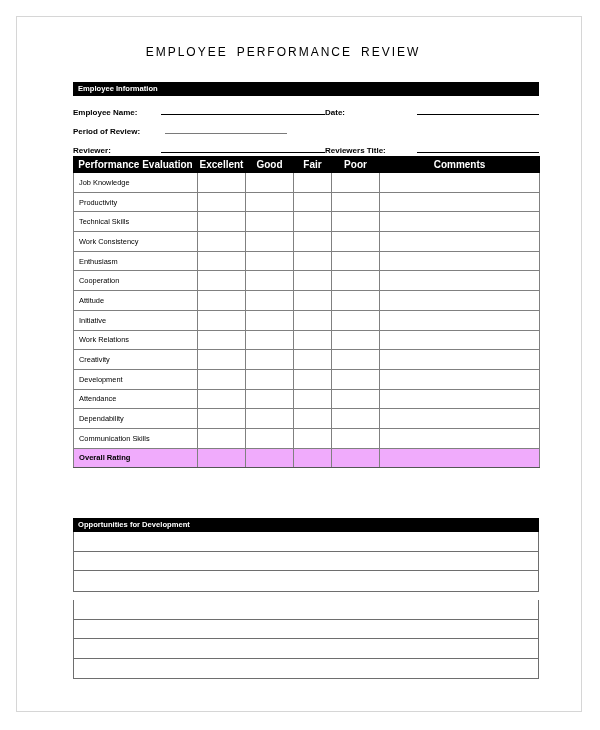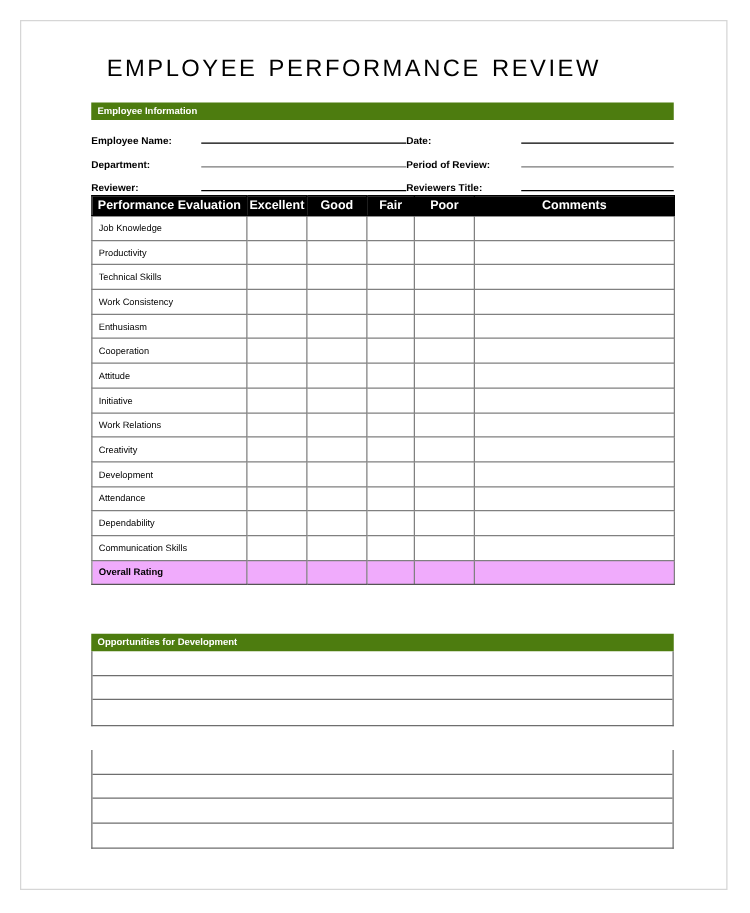--- a/index.html
+++ b/index.html
@@ -25,31 +25,31 @@
     border: 1px solid #d6d6d6;
     box-sizing: border-box;
   }
 
   .doc-title {
     position: absolute;
     left: 56px;
     top: 28px;
     width: 420px;
     text-align: center;
-    font-size: 19px;
+    font-size: 12px;
     font-weight: 300;
     letter-spacing: 2.0px;
     white-space: nowrap;
   }
   .doc-title .word { margin-right: 9px; }
   .doc-title .word:last-child { margin-right: 0; }
 
   
   .bar {
-    background: #4d7c0f;
+    background: #000000;
     color: #ffffff;
     font-size: 7.6px;
     font-weight: bold;
     height: 14px;
     line-height: 14px;
     padding-left: 5px;
     box-sizing: border-box;
     overflow: hidden;
     white-space: nowrap;
   }
@@ -126,21 +126,21 @@
     background: #f0abfc;
   }
   .eval-table tbody tr.overall td.crit {
     font-weight: bold;
     font-size: 7.6px;
   }
   .eval-table tbody tr:last-child td { border-bottom: 1.5px solid #555555; }
 
   
   .text-section { position: absolute; left: 56px; width: 466px; }
-  .text-section.dev  { top: 490px; }
+  .text-section.dev  { top: 501px; }
   .text-section.comm { top: 583px; }
   .text-rows {
     border: 1.2px solid #6e6e6e;
     border-top: none;
     box-sizing: border-box;
   }
   .text-row {
     height: 19.5px;
     border-bottom: 1.2px solid #6e6e6e;
     box-sizing: border-box;
@@ -166,24 +166,20 @@
           <span class="info-label">Employee Name:</span>
           <span class="info-line"></span>
         </div>
         <div class="info-cell right">
           <span class="info-label">Date:</span>
           <span class="info-line"></span>
         </div>
       </div>
 
       <div class="info-row">
-        <div class="info-cell left">
-          <span class="info-label">Department:</span>
-          <span class="info-line faint"></span>
-        </div>
         <div class="info-cell right">
           <span class="info-label">Period of Review:</span>
           <span class="info-line faint"></span>
         </div>
       </div>
 
       <div class="info-row">
         <div class="info-cell left">
           <span class="info-label">Reviewer:</span>
           <span class="info-line"></span>

